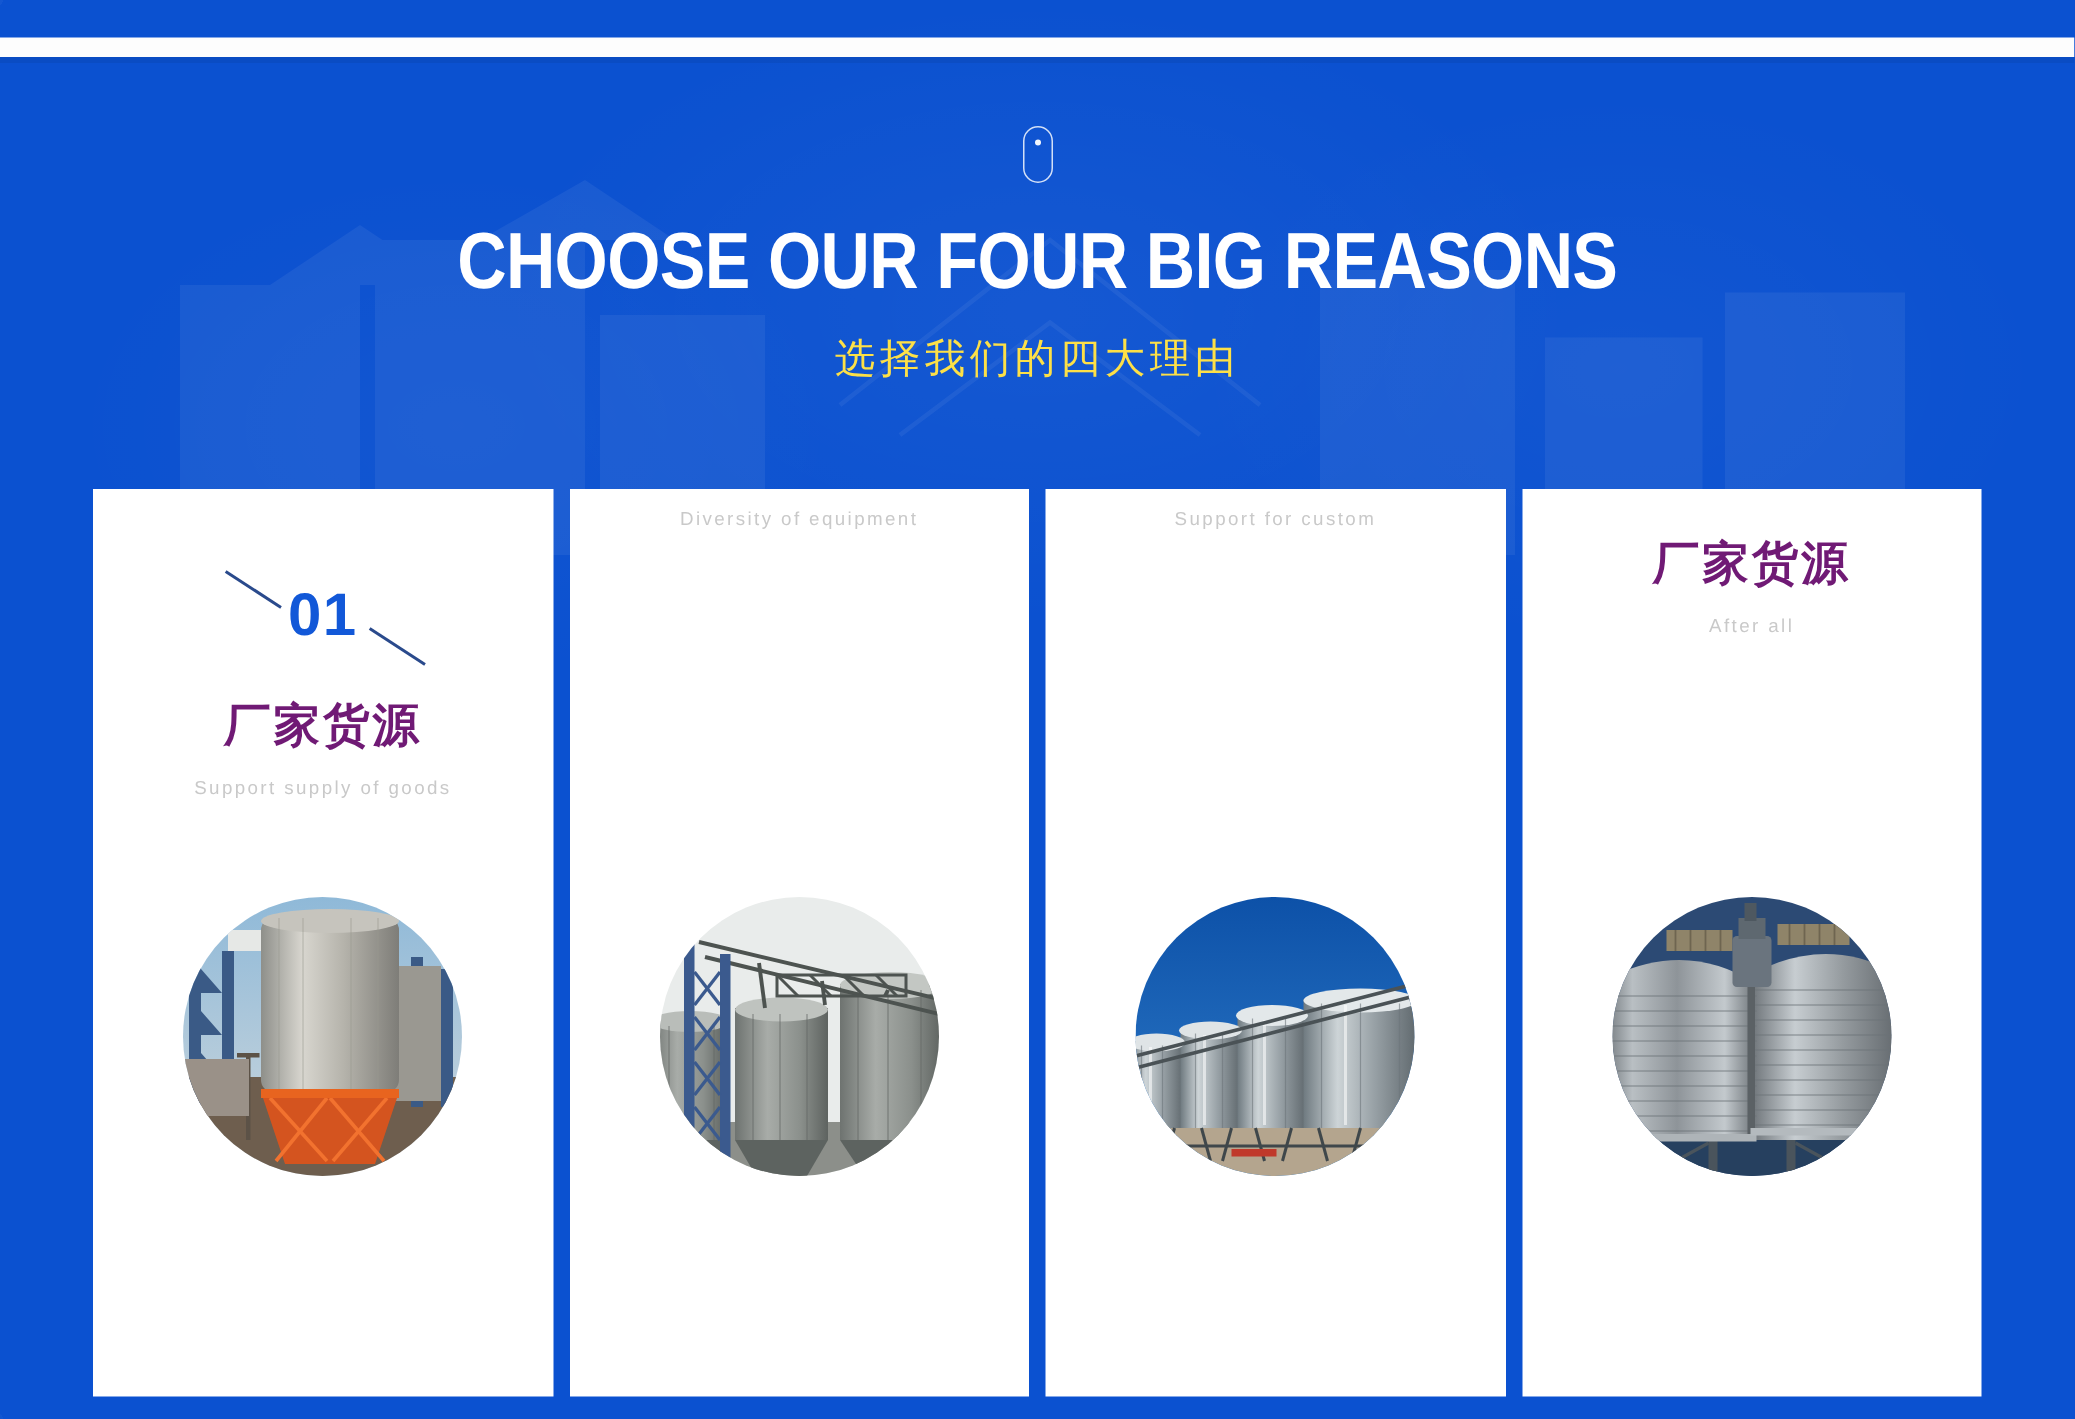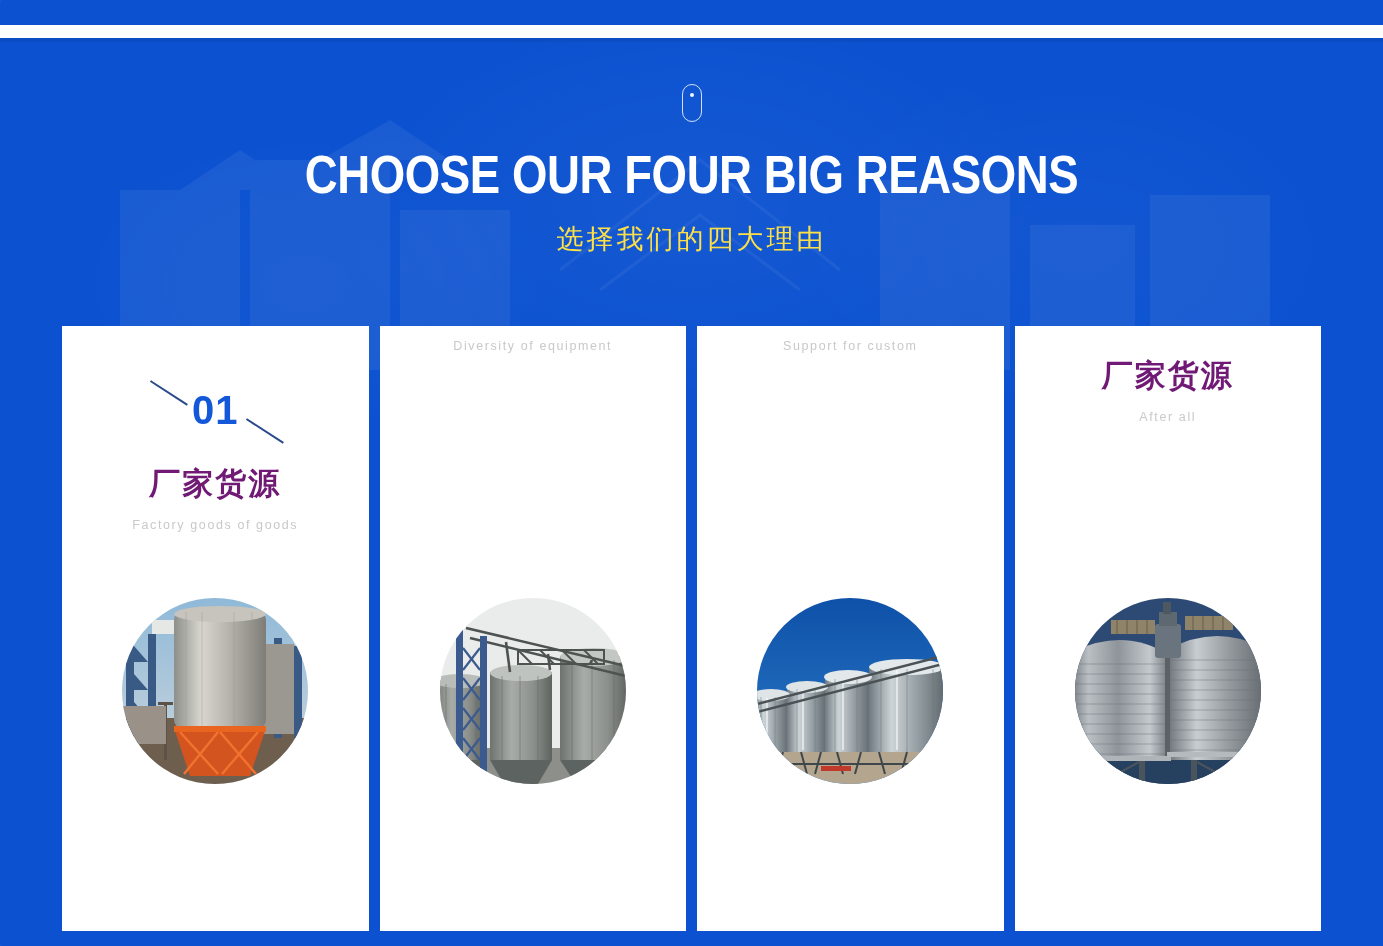--- a/index.html
+++ b/index.html
@@ -165,21 +165,21 @@
 
 <div class="cards">
 
   <div class="card">
     <div class="num-wrap">
       <span class="slash tl"></span>
       <span class="num">01</span>
       <span class="slash br"></span>
     </div>
     <div class="card-title">厂家货源</div>
-    <div class="card-sub">Factory goods of goods</div>
+    <div class="card-sub">Support supply of goods</div>
     <div class="photo">
       <svg viewBox="0 0 186 186">
         <defs>
           <linearGradient id="sky1" x1="0" y1="0" x2="0" y2="1">
             <stop offset="0" stop-color="#8fb9d8"></stop>
               <stop offset="1" stop-color="#cfd8dd"></stop>
           </linearGradient>
           <linearGradient id="tank1" x1="0" y1="0" x2="1" y2="0">
             <stop offset="0" stop-color="#8e8f8a"></stop>
               <stop offset=".3" stop-color="#d8d6cf"></stop>

